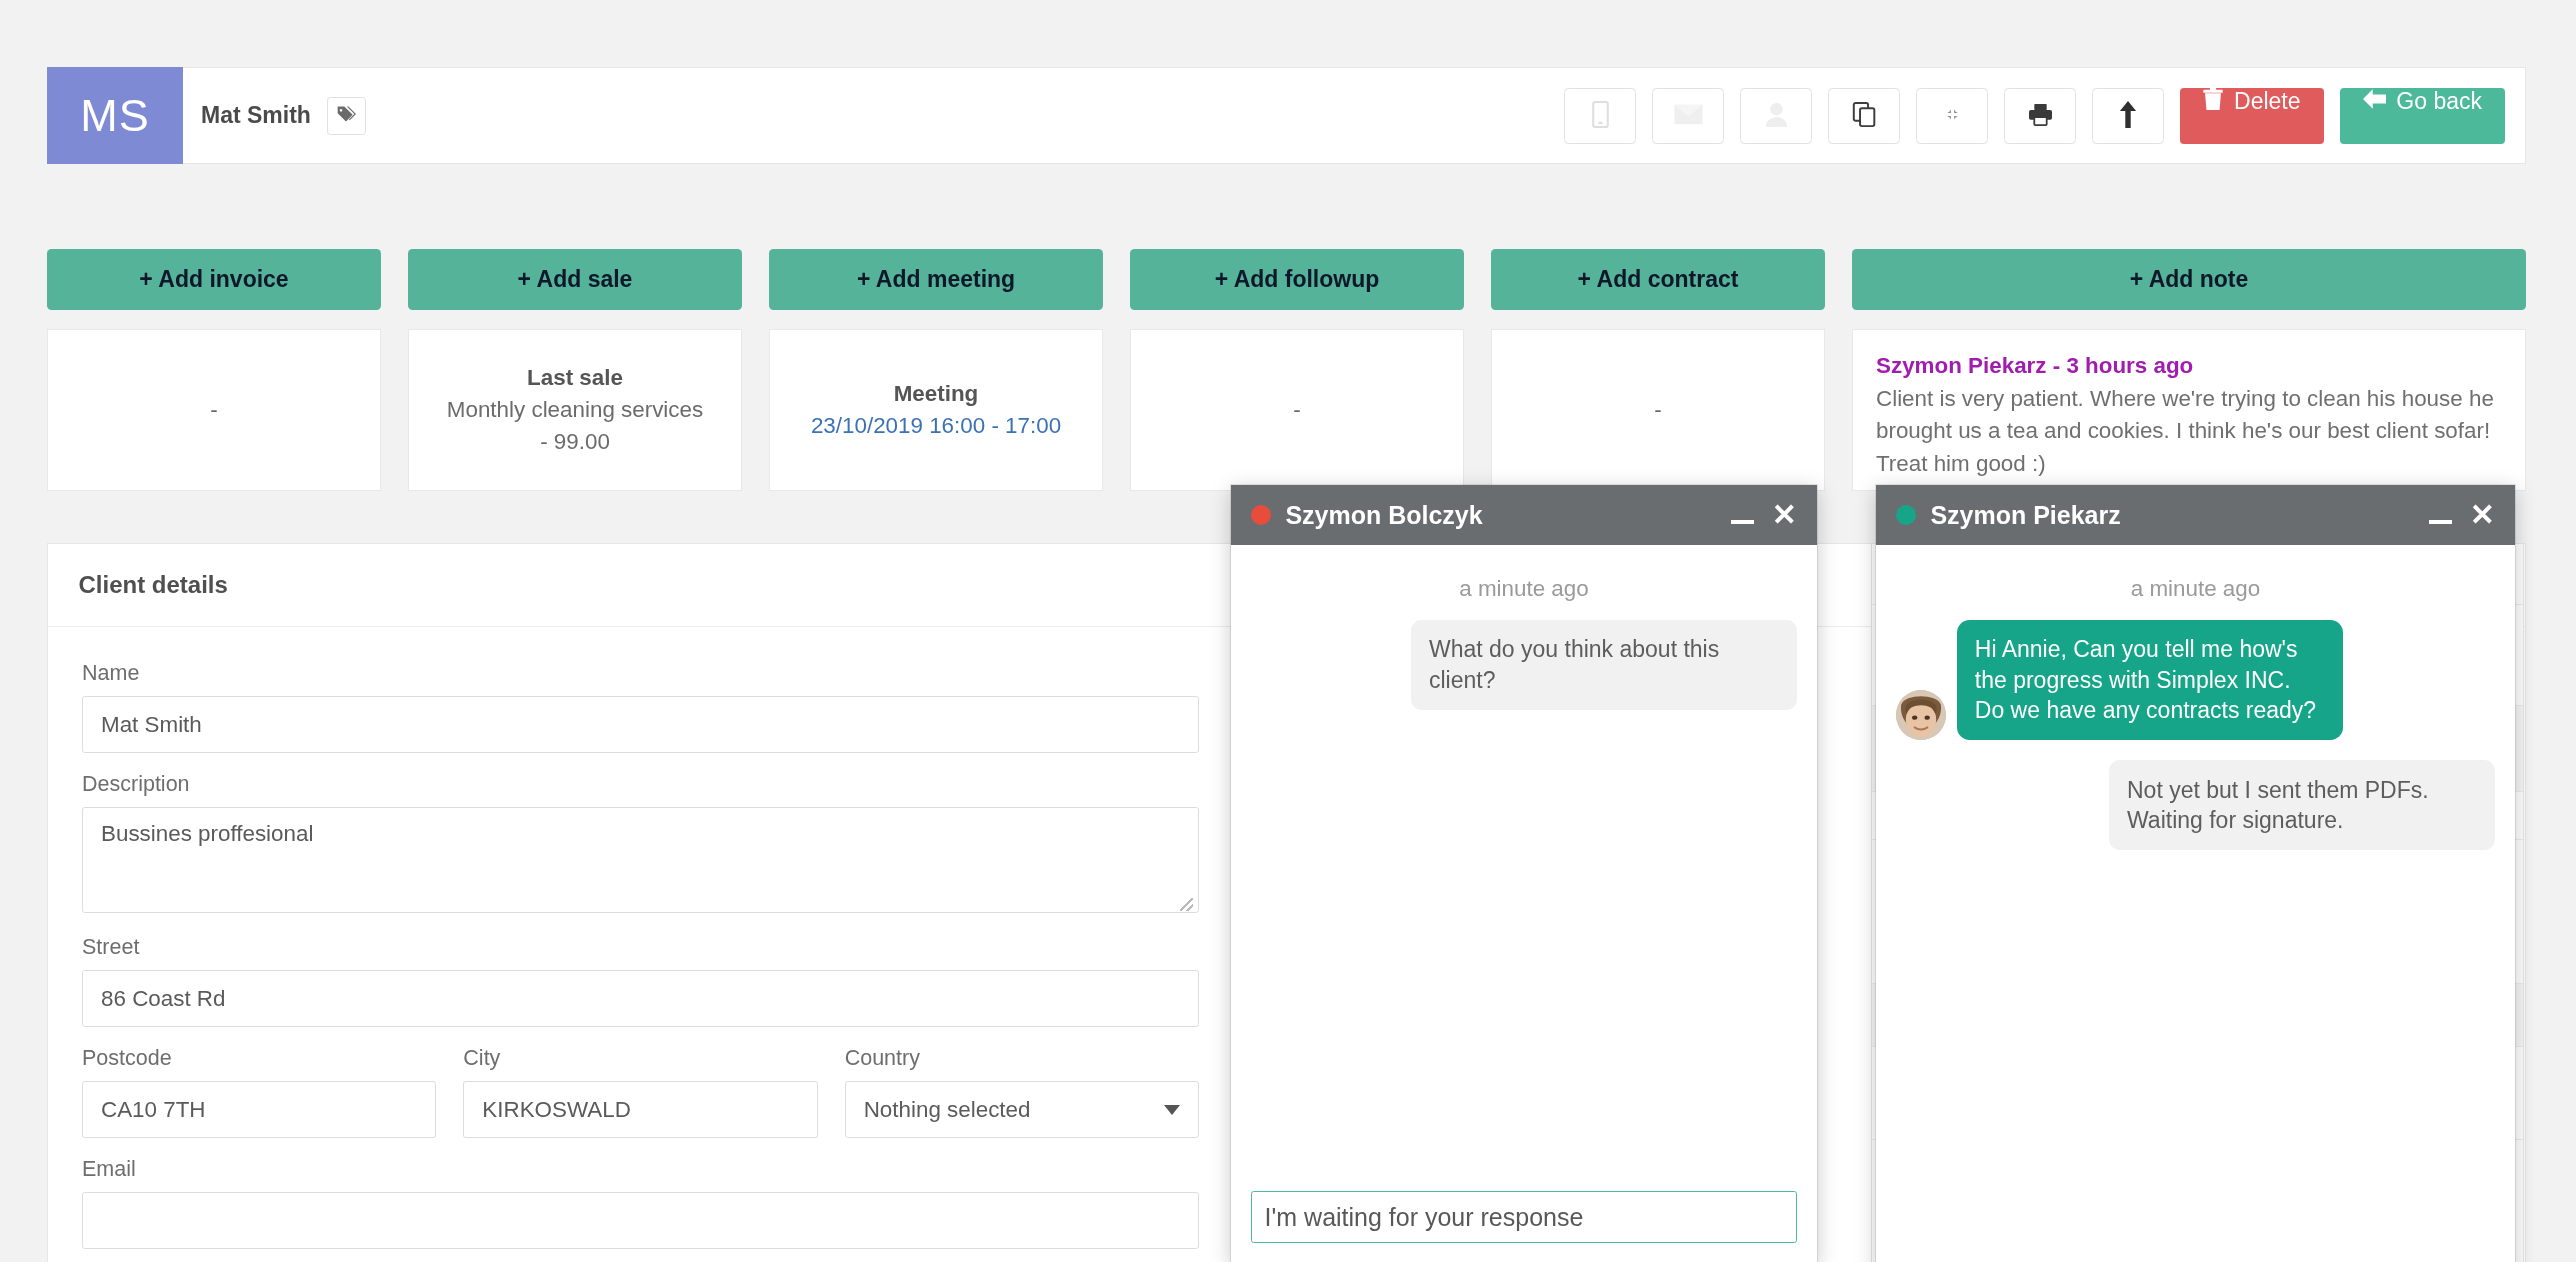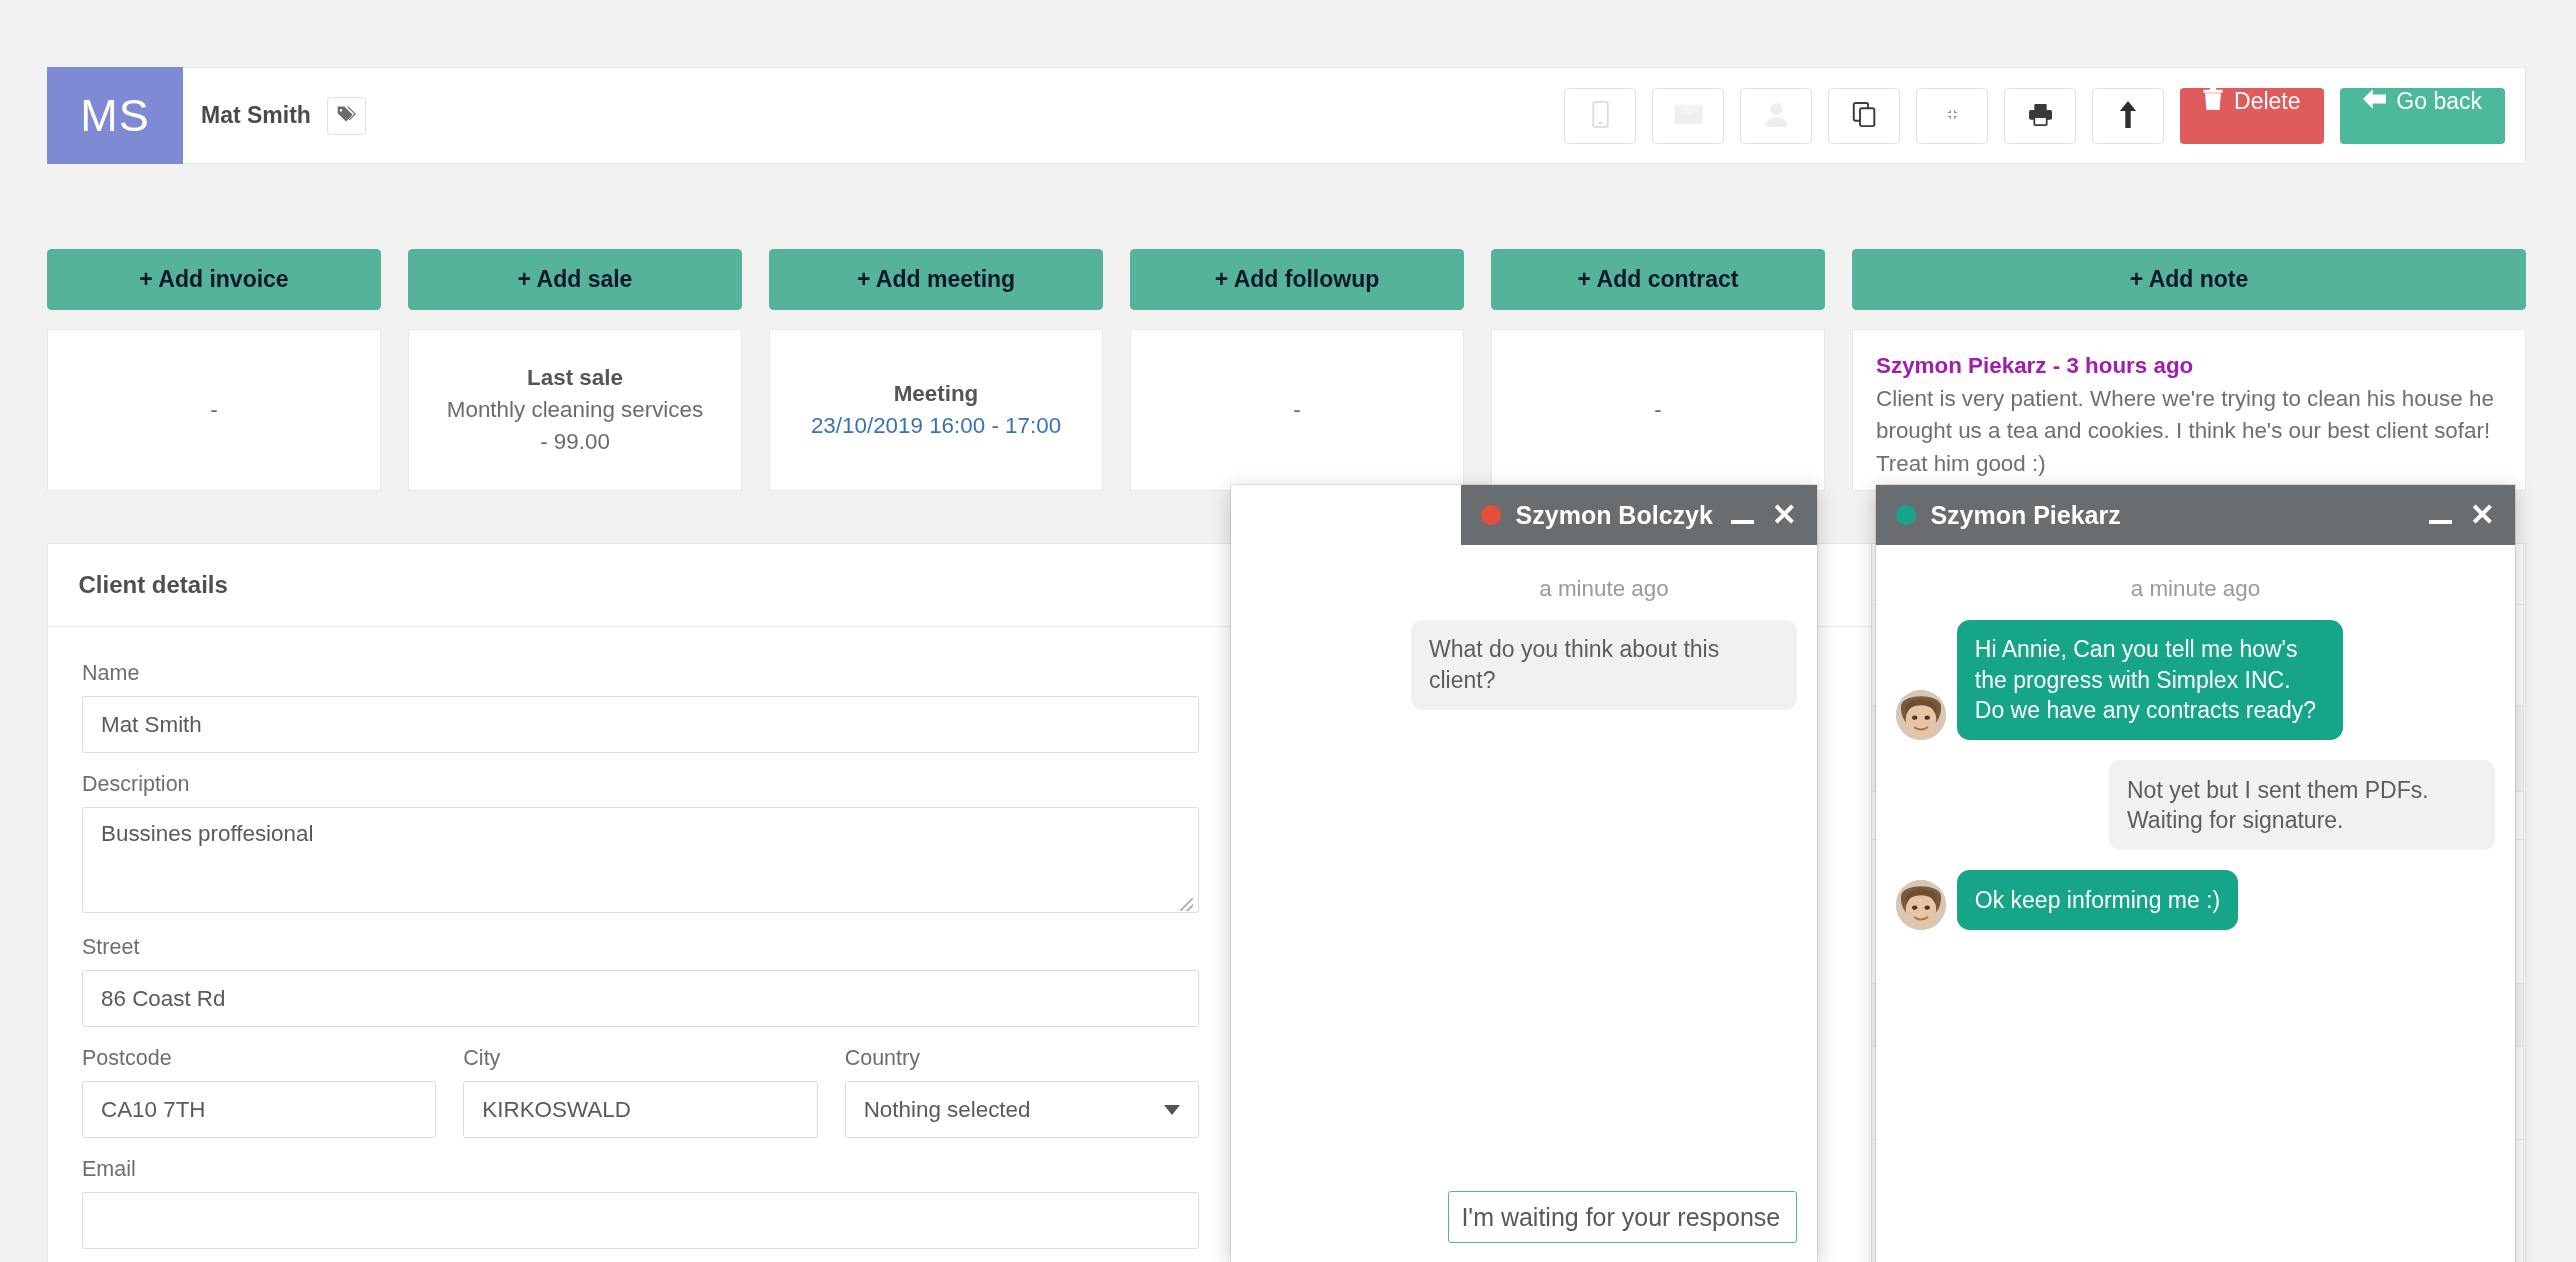--- a/index.html
+++ b/index.html
@@ -132,21 +132,21 @@
   .bg-ghost-text { font-size:22.4px; color:#6f6f6f; padding-left:7.2px; line-height:1.46; }
   .bg-minus { width:34px; height:7.2px; background:#d6d6d6; border-radius:0.9px; }
   #bg-blue-x { color:#3b72b5; font-size:30.5px; font-weight:bold; }
 
   
   .chat-window {
     position:absolute; background:#fff;
     box-shadow:0 0 0 0.9px rgba(0,0,0,.10), 0 5.4px 20px rgba(0,0,0,.22);
     display:flex; flex-direction:column; overflow:hidden;
   }
-  #chat-bolczyk { left:1231px; top:485px; width:586px; height:778px; z-index:10;align-items:flex-end; }
+  #chat-bolczyk { left:1231px; top:485px; width:586px; height:778px; z-index:10; }
   #chat-piekarz { left:1876px; top:485px; width:639px; height:987px; z-index:11; }
   .chat-titlebar {
     height:60px; background:#6a6d70; color:#fff;
     display:flex; align-items:center; padding:0 20px;
     font-size:25px; font-weight:bold; flex:0 0 auto;
   }
   .status-dot { width:20px;height:20px;border-radius:50%; margin-right:14.4px; flex:0 0 auto; }
   .chat-title-text { flex:1 1 auto; white-space:nowrap; overflow:hidden; }
   .win-ctl { color:#fff; margin-left:18px; display:flex; align-items:center; }
   .win-min { width:23px; height:4.5px; background:#fff; margin-top:14.4px; }
@@ -416,32 +416,18 @@
           <path d="M21 42c4 3 10 3 14 0" stroke="#a8765a" stroke-width="2.4" fill="none" stroke-linecap="round"></path>
         </svg>
       </span>
       <div class="bubble green">Hi Annie, Can you tell me how's the progress with Simplex INC. Do we have any contracts ready?</div>
     </div>
 
     <div class="msg-row right">
       <div class="bubble grey">Not yet but I sent them PDFs. Waiting for signature.</div>
     </div>
 
-    <div class="msg-row">
-      <span class="chat-avatar">
-        <svg width="50" height="50" viewBox="0 0 56 56">
-          <circle cx="28" cy="28" r="28" fill="#d9c7b6"></circle>
-          <path d="M6 16c4-12 40-12 44 0 2 8-2 18-8 24-6 6-22 6-28 0C8 34 4 24 6 16z" fill="#7a5a3c"></path>
-          <ellipse cx="28" cy="33" rx="17" ry="19" fill="#e8c3a4"></ellipse>
-          <path d="M11 18c5-10 29-10 34 0 1 5 0 8-1 9-2-7-8-10-16-10s-14 3-16 10c-1-1-2-4-1-9z" fill="#6d4e33"></path>
-          <ellipse cx="21" cy="31" rx="3" ry="2.4" fill="#4a3524"></ellipse>
-          <ellipse cx="35" cy="31" rx="3" ry="2.4" fill="#4a3524"></ellipse>
-          <path d="M21 42c4 3 10 3 14 0" stroke="#a8765a" stroke-width="2.4" fill="none" stroke-linecap="round"></path>
-        </svg>
-      </span>
-      <div class="bubble green">Ok keep informing me :)</div>
-    </div>
   </div>
   <div class="chat-footer">
     <input class="chat-input" id="chat-input-piekarz" value="" style="">
   </div>
 </div>
 
 
 </body></html>

